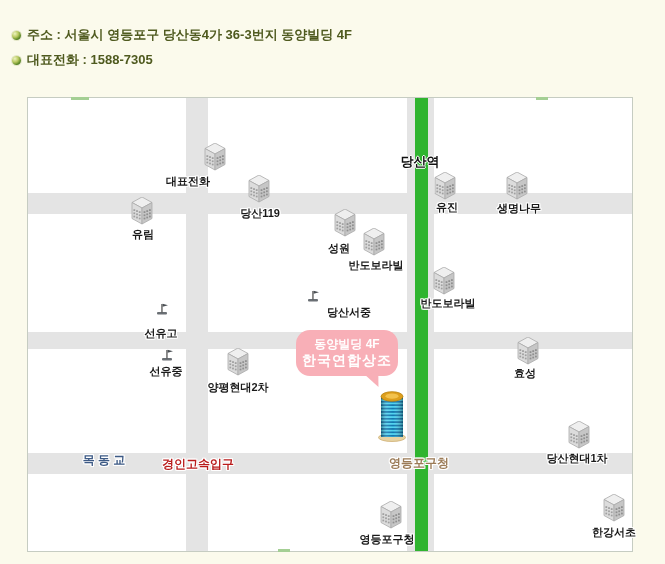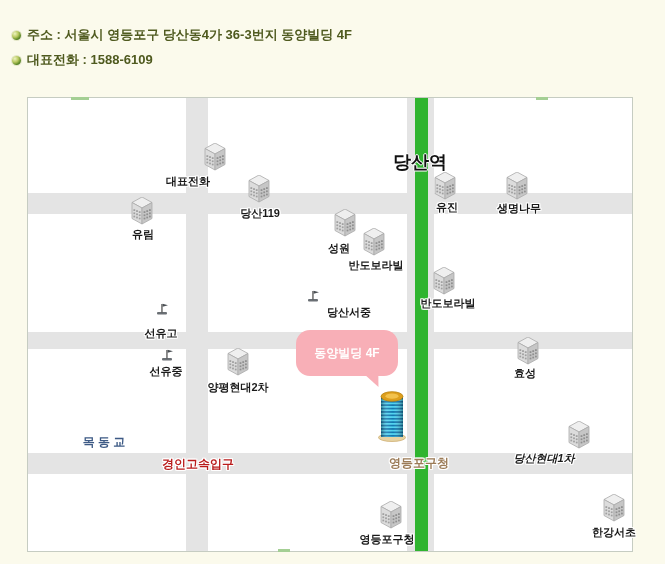--- a/index.html
+++ b/index.html
@@ -32,21 +32,21 @@
     font-size:11px;font-weight:bold;color:#1a1a1a;white-space:nowrap;
     text-shadow:1px 0 #fff,-1px 0 #fff,0 1px #fff,0 -1px #fff,1px 1px #fff,-1px -1px #fff,1px -1px #fff,-1px 1px #fff;
   }
   .road-label{
     position:absolute;transform:translate(-50%,-50%);
     font-size:12px;font-weight:bold;white-space:nowrap;
     text-shadow:1px 0 #fff,-1px 0 #fff,0 1px #fff,0 -1px #fff,1px 1px #fff,-1px -1px #fff,1px -1px #fff,-1px 1px #fff;
   }
   .station-label{
     position:absolute;transform:translate(-50%,-50%);
-    font-size:18px;font-weight:bold;color:#111;white-space:nowrap;
+    font-size:13px;font-weight:bold;color:#111;white-space:nowrap;
     text-shadow:1px 0 #fff,-1px 0 #fff,0 1px #fff,0 -1px #fff;
   }
   
   .callout{
     position:absolute;left:268px;top:232px;width:102px;height:46px;
     background:#f8afb7;border-radius:14px;z-index:6;
     display:flex;flex-direction:column;align-items:center;justify-content:center;
     color:#fff;font-weight:bold;text-align:center;line-height:1.25;
   }
   .callout .l1{font-size:12px;}
@@ -95,21 +95,21 @@
       <rect x="2" y="10" width="10" height="2.6" rx="1" fill="#6a6f74"></rect>
       <rect x="6.3" y="2" width="1.3" height="8.5" fill="#555"></rect>
       <polygon points="7.6,1.8 13,3.2 7.6,4.8" fill="#4a4f54"></polygon>
     </g>
   </defs>
 </svg>
 
 <span class="bullet" style="top:31px"></span>
 <div class="hdr-line" style="top:26px">주소 : 서울시 영등포구 당산동4가 36-3번지 동양빌딩 4F</div>
 <span class="bullet" style="top:56px"></span>
-<div class="hdr-line" style="top:51px">대표전화 : 1588-6109</div>
+<div class="hdr-line" style="top:51px">대표전화 : 1588-7305</div>
 
 <div class="map">
 
   <div class="road road-h" style="top:95px"></div>
   <div class="road road-h" style="top:234px;height:17px"></div>
   <div class="road road-h" style="top:355px"></div>
   <div class="road road-v" style="left:158px"></div>
   <div class="road road-v" style="left:379px;width:27px"></div>
   <div class="green-road" style="left:387px;width:13px"></div>
   <div class="border-accent" style="left:43px;top:-1px;width:18px"></div>
@@ -155,48 +155,49 @@
           <use href="#sym-bldg"></use>
         </svg></div>
       <div class="mlabel" style="left: 210px; top: 289px;">양평현대2차</div>
       <div class="icon" style="left: 500px; top: 253px;"><svg width="22" height="28" viewBox="0 0 22 28">
           <use href="#sym-bldg"></use>
         </svg></div>
       <div class="mlabel" style="left: 497px; top: 275px;">효성</div>
       <div class="icon" style="left: 551px; top: 337px;"><svg width="22" height="28" viewBox="0 0 22 28">
           <use href="#sym-bldg"></use>
         </svg></div>
-      <div class="mlabel" style="left: 516px; top: 360px; font-style: italic;">당산현대1차</div>
+      <div class="mlabel" style="left: 549px; top: 360px;">당산현대1차</div>
       <div class="icon" style="left: 586px; top: 410px;"><svg width="22" height="28" viewBox="0 0 22 28">
           <use href="#sym-bldg"></use>
         </svg></div>
       <div class="mlabel" style="left: 586px; top: 434px; text-align: center;">한강서초</div>
       <div class="icon" style="left: 363px; top: 417px;"><svg width="22" height="28" viewBox="0 0 22 28">
           <use href="#sym-bldg"></use>
         </svg></div>
       <div class="mlabel" style="left: 359px; top: 441px;">영등포구청</div>
       <div class="icon" style="left: 134px; top: 211px;"><svg width="14" height="14" viewBox="0 0 14 14">
           <use href="#sym-flag"></use>
         </svg></div>
       <div class="mlabel" style="left: 133px; top: 227px; margin-top: 8px;">선유고</div>
       <div class="icon" style="left: 285px; top: 198px;"><svg width="14" height="14" viewBox="0 0 14 14">
           <use href="#sym-flag"></use>
         </svg></div>
       <div class="mlabel" style="left: 288px; top: 214px; margin-left: 33px;">당산서중</div>
       <div class="icon" style="left: 139px; top: 257px;"><svg width="14" height="14" viewBox="0 0 14 14">
           <use href="#sym-flag"></use>
         </svg></div>
       <div class="mlabel" style="left: 138px; top: 273px;">선유중</div>
-      <div class="road-label" style="left: 76px; top: 344px; color: rgb(61, 90, 133);">목 동 교</div>
+      <div class="road-label" style="left: 76px; top: 362px; color: rgb(61, 90, 133);">목 동 교</div>
       <div class="road-label" style="left: 170px; top: 366px; color: #b91c1c;">경인고속입구</div>
       <div class="road-label" style="left: 391px; top: 365px; color: rgb(155, 123, 87);">영등포구청</div>
     </div>
 
   <div class="callout">
     <div class="l1">동양빌딩 4F</div>
+    <div class="l2">한국연합상조</div>
   </div>
 
   <div class="tower">
     <svg width="28" height="53" viewBox="0 0 28 53">
       <defs>
         <pattern id="twr-stripes" x="0" y="0" width="4" height="3.4" patternUnits="userSpaceOnUse">
           <rect width="4" height="3.4" fill="#1176ad"></rect>
           <rect width="4" height="1.7" fill="#4fd2ef"></rect>
         </pattern>
         <linearGradient id="twr-shade" x1="0" y1="0" x2="1" y2="0">

